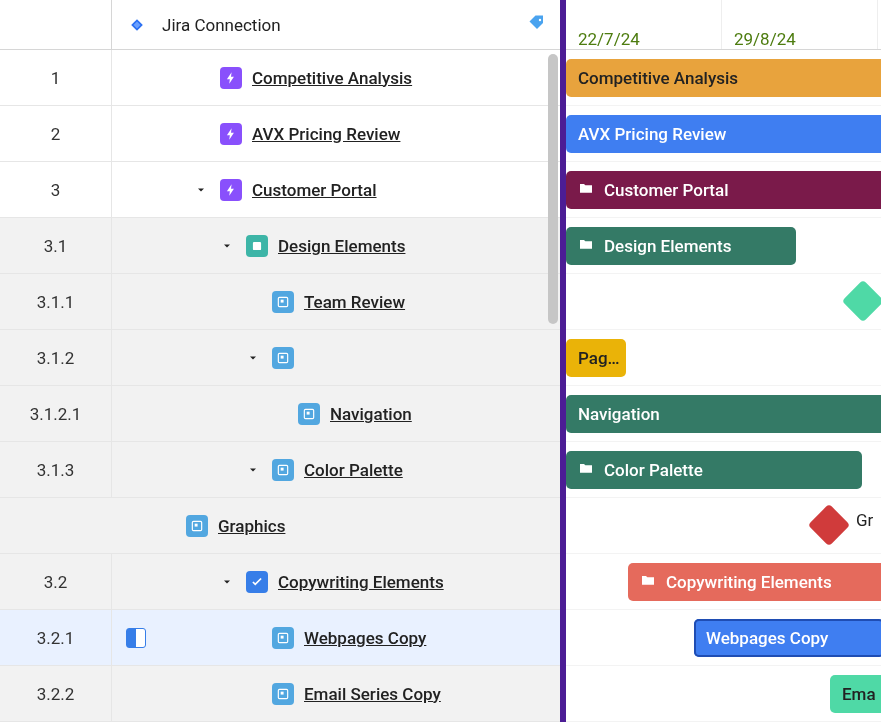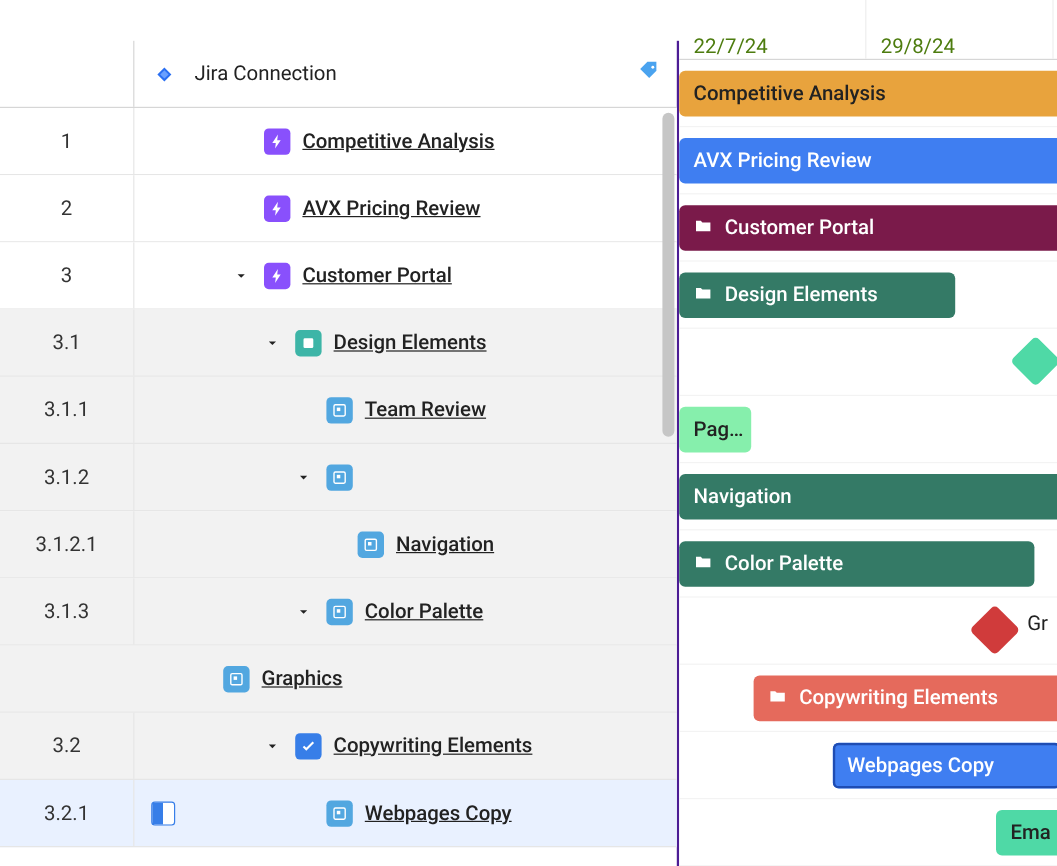--- a/index.html
+++ b/index.html
@@ -1,18 +1,18 @@
 <!DOCTYPE html>
 <html><head>
 <meta charset="utf-8">
 <style>
   * { box-sizing: border-box; margin: 0; padding: 0; }
   body { font-family: -apple-system, BlinkMacSystemFont, "Segoe UI", Roboto, "Lato", sans-serif; font-size: 17px; color: #222; background: #fff; }
   .app { display: flex; width: 881px; height: 722px; overflow: hidden; position: relative; }
-  .left-pane { flex: 0 0 566px; display: flex; flex-direction: column; border-right: 2px solid #4c1d95; margin-top: 34px; }
+  .left-pane { flex: 0 0 566px; display: flex; flex-direction: column; border-right: 6px solid #4c1d95; }
   .right-pane { flex: 1; display: flex; flex-direction: column; background: #fff; min-width: 0; }
   
   .left-header { display: flex; height: 56px; border-bottom: 1px solid #d6d6d6; }
   .left-header-id { flex: 0 0 112px; border-right: 1px solid #d6d6d6; }
   .left-header-title { flex: 1; display: flex; align-items: center; padding: 0 14px; gap: 14px; position: relative; }
   .left-header-title .tag-icon { position: absolute; right: 14px; }
   
   .rows { position: relative; }
   .row { display: flex; height: 56px; border-bottom: 1px solid #e6e6e6; align-items: stretch; }
   .row.depth1 { background: #fff; }
@@ -234,20 +234,34 @@
             <span class="chev"></span>
             <span class="icon icon-blue">
               <svg viewBox="0 0 24 24">
                 <rect x="4" y="4" width="16" height="16" rx="2" fill="none" stroke="#fff" stroke-width="2"></rect>
                 <rect x="8" y="8" width="5" height="5" fill="#fff"></rect>
               </svg>
             </span>
             <a class="task-name" href="#">Webpages Copy</a>
           </div>
         </div>
+        <div class="row depth3">
+          <div class="cell-id">3.2.2</div>
+          <div class="cell-title">
+            <span class="indent" style="width: 112px;"></span>
+            <span class="chev"></span>
+            <span class="icon icon-blue">
+              <svg viewBox="0 0 24 24">
+                <rect x="4" y="4" width="16" height="16" rx="2" fill="none" stroke="#fff" stroke-width="2"></rect>
+                <rect x="8" y="8" width="5" height="5" fill="#fff"></rect>
+              </svg>
+            </span>
+            <a class="task-name" href="#">Email Series Copy</a>
+          </div>
+        </div>
         <div class="vscroll">
           <div class="vscroll-thumb"></div>
         </div>
     </div>
   </div>
 
   <div class="right-pane">
     <div class="right-header">
       <div class="date-col">
           <span>22/7/24</span>
@@ -281,21 +295,21 @@
             <span class="folder-icon"><svg viewBox="0 0 24 24">
                 <path d="M3 6h6l2 2h10v11H3z" fill="#fff"></path>
               </svg></span>
             <span>Design Elements</span>
           </div>
         </div>
         <div class="gantt-row">
           <div class="diamond" style="left: 282px; background: rgb(79, 217, 166);"></div>
         </div>
         <div class="gantt-row">
-          <div class="bar text-dark" style="left: 0px; width: 60px; background: #86efac;">
+          <div class="bar text-dark" style="left: 0px; width: 60px; background: #eab308;">
             <span>Pag…</span>
           </div>
         </div>
         <div class="gantt-row">
           <div class="bar" style="left: 0px; width: 320px; background: rgb(52, 122, 102);">
             <span>Navigation</span>
           </div>
         </div>
         <div class="gantt-row">
           <div class="bar" style="left: 0px; width: 296px; background: rgb(52, 122, 102);">

